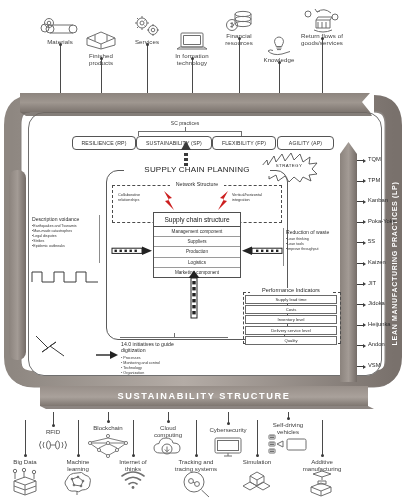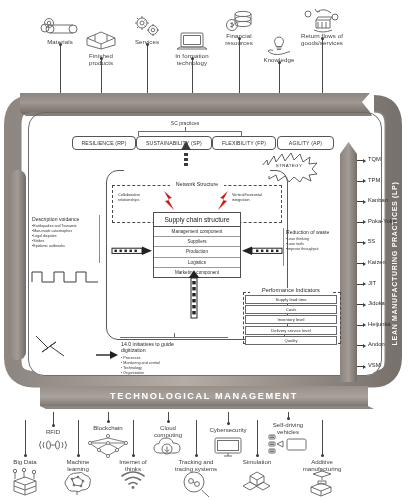--- a/index.html
+++ b/index.html
@@ -298,20 +298,21 @@
       <div class="pill nosel" style="left: 277px; top: 136px; width: 55px; height: 12px;">AGILITY (AP)</div>
     </div>
 
   <svg class="abs" style="left:258px;top:150px;width:62px;height:34px;">
     <path d="M3 17 L9 10 L10 15 L16 6 L18 12 L24 4 L27 11 L33 3 L36 10 L42 4 L45 12 L52 7 L51 14 L59 13 L54 19 L59 24 L51 25 L53 31 L45 27 L42 32 L36 27 L31 32 L27 26 L20 31 L18 25 L11 29 L11 22 L3 22 L7 19 Z" fill="#ffffff" stroke="#3b3b3b" stroke-width="0.8" stroke-linejoin="round"></path>
   </svg>
   <div class="abs nosel" style="left:258px;top:163px;width:62px;text-align:center;font-size:4.4px;letter-spacing:.4px;color:#2b2b2b;">STRATEGY</div>
 
   <div class="roundbox" style="left:106px;top:170px;width:180px;height:168px;border-radius:12px;"></div>
   <div class="abs" style="left:124px;top:165px;width:146px;height:11px;background:#fff;"></div>
+  <div class="abs ctr nosel" style="left:118px;top:165px;width:158px;font-size:8px;color:#222;letter-spacing:.2px;">SUPPLY CHAIN PLANNING</div>
 
   <div class="dashbox" style="left:112px;top:185px;width:168px;height:36px;"></div>
   <div class="abs" style="left:170px;top:181px;width:54px;height:8px;background:#fff;"></div>
   <div class="abs ctr nosel" style="left:152px;top:181px;width:90px;font-size:5.3px;color:#2c2c2c;">Network Structure</div>
 
   <div class="abs nosel" style="left:118px;top:193px;width:44px;font-size:3.8px;line-height:5px;color:#333;white-space:pre-line;">Collaborative
 relationships</div>
   <div class="abs nosel" style="left:232px;top:193px;width:48px;font-size:3.8px;line-height:5px;color:#333;white-space:pre-line;">Vertical/horizontal
 integration</div>
 
@@ -426,21 +427,21 @@
   <svg class="abs" style="left:96px;top:350px;width:24px;height:10px;">
     <path d="M0 5 L16 5" stroke="#222" stroke-width="1.4"></path>
     <path d="M14 1 L22 5 L14 9 Z" fill="#222"></path>
   </svg>
 
   <svg class="abs" style="left:40px;top:385px;width:336px;height:24px;">
     <rect x="0" y="1" width="328" height="20" fill="url(#bannerG2)"></rect>
     <path d="M0 21 L6 24 L334 24 L328 21 Z" fill="#6f6762" opacity="0.8"></path>
   </svg>
   <div class="banner nosel" style="left:40px;top:385px;width:328px;height:22px;">
-    <span class="btxt">TECHNOLOGICAL MANAGEMENT</span>
+    <span class="btxt">SUSTAINABILITY STRUCTURE</span>
   </div>
 
   <div id="techitems">
       <div class="stem" style="left: 25px; top: 420px; height: 36px;"></div>
       <div class="dot" style="left: 24px; top: 454px;"></div>
       <div class="btm-label nosel" style="left: 1px; top: 458px; width: 48px; white-space: pre-line;">Big Data</div>
       <div class="ficon" style="left: 3px; top: 468px; width: 44px; display: flex; justify-content: center;">
         <svg width="30" height="30" viewBox="0 0 30 30">
           <g fill="none" stroke="#6f6f6f" stroke-width="1">
             <circle cx="5" cy="3" r="1.7"></circle>

